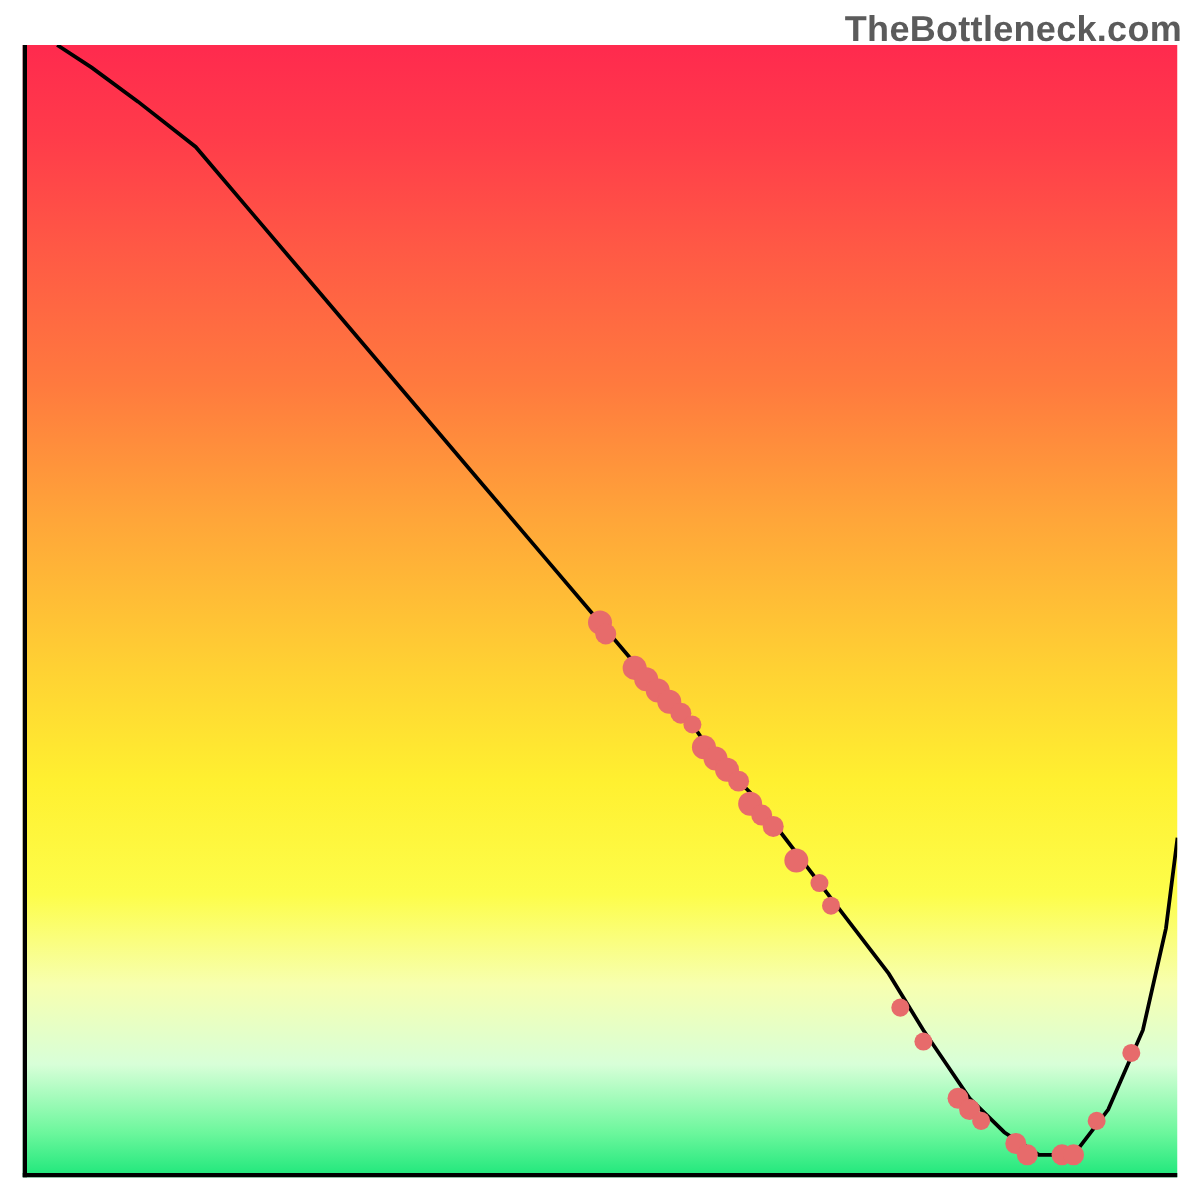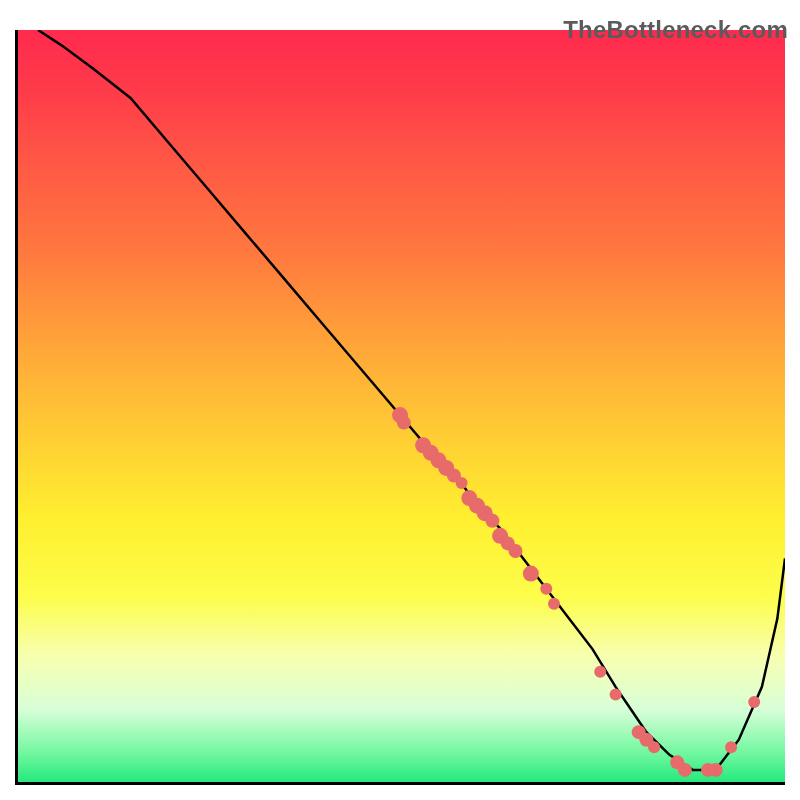--- a/index.html
+++ b/index.html
@@ -12,21 +12,21 @@
   }
   .frame {
     position: relative;
     width: 800px;
     height: 800px;
     background: #ffffff;
     box-sizing: border-box;
   }
   .watermark {
     position: absolute;
-    top: 16px;
+    top: 6px;
     right: 12px;
     font-size: 24px;
     font-weight: 600;
     color: #5b5b5b;
     letter-spacing: 0.2px;
     z-index: 10;
   }
   .plot-area {
     position: absolute;
     left: 15px;

